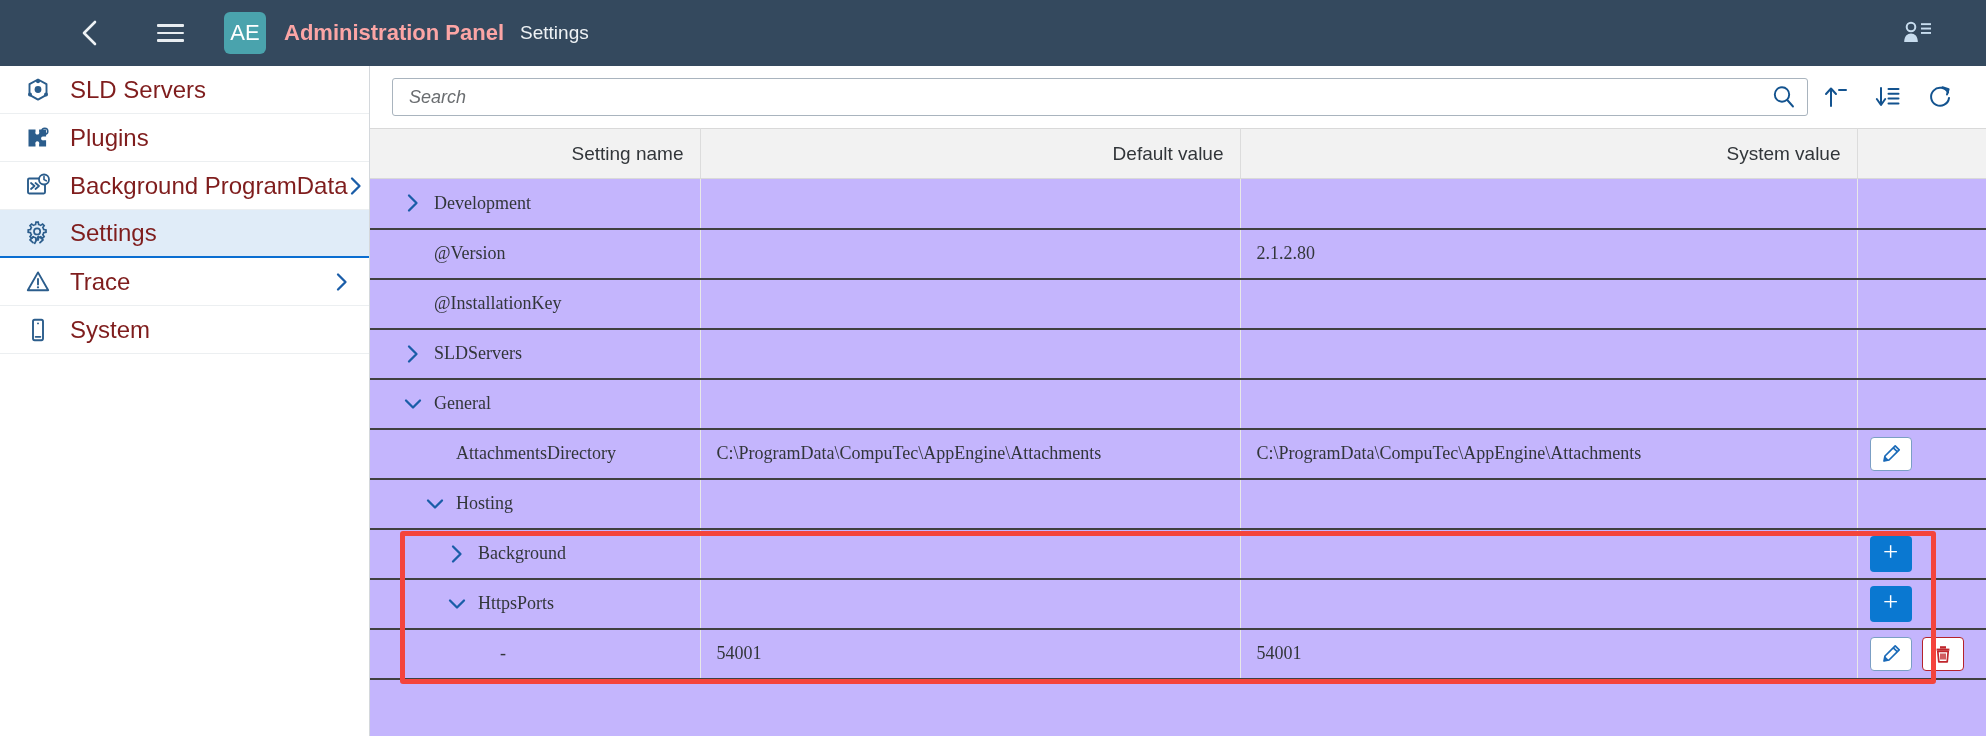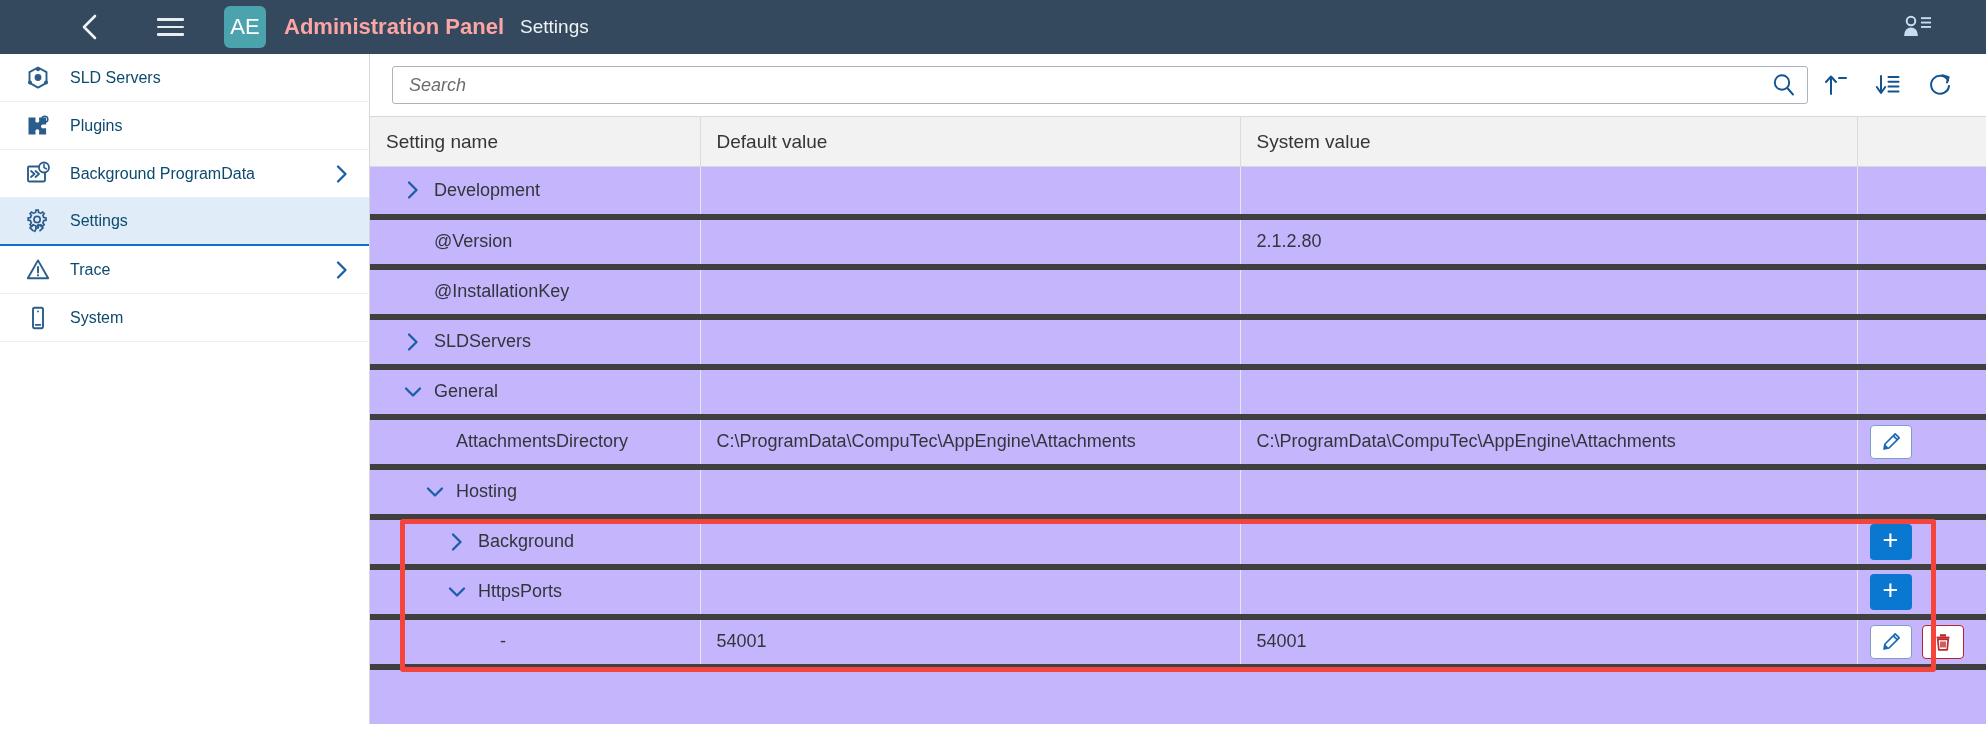--- a/index.html
+++ b/index.html
@@ -6,21 +6,21 @@
   html, body {
     margin: 0; padding: 0;
     width: 1986px; height: 736px;
     overflow: hidden;
     background: #ffffff;
     font-family: "Liberation Sans", sans-serif;
   }
 
   
   .topbar {
-    height: 54px;
+    height: 66px;
     background: #34495e;
     display: flex;
     align-items: center;
     padding: 0 24px 0 70px;
     position: relative;
     text-align: center;
   }
   .topbar .back-btn {
     width: 40px; height: 40px;
     display: flex; align-items: center; justify-content: center;
@@ -87,22 +87,22 @@
     border-bottom: 1px solid #eceff1;
     cursor: pointer;
     position: relative;
   }
   .side-item .side-ico {
     width: 32px; min-width: 32px;
     display: flex; align-items: center; justify-content: center;
     margin-right: 16px;
   }
   .side-item .side-label {
-    font-size: 16px;
-    color: #0c4a6e;
+    font-size: 24px;
+    color: #7f1d1d;
     white-space: nowrap;
   }
   .side-item .side-chev {
     margin-left: auto;
     display: flex; align-items: center;
   }
   .side-item.selected {
     background: #e0ecf8;
     border-bottom: 2px solid #0a6ed1;
   }
@@ -155,39 +155,40 @@
   .table-wrap { flex: 1; overflow: hidden; position: relative; }
   table.grid {
     width: 100%;
     border-collapse: collapse;
     table-layout: fixed;
   }
   table.grid th {
     background: #f2f2f2;
     border-bottom: 1px solid #d9d9d9;
     border-top: 1px solid #d9d9d9;
-    text-align: left;
+    text-align: right;
     font-weight: normal;
     font-size: 19px;
     color: #32363a;
     height: 50px;
     padding: 0 16px;
     border-right: 1px solid #dcdcdc;
   }
   table.grid th.last { border-right: none; }
   table.grid td {
-    border-bottom: 6px solid #404040;
+    border-bottom: 2px solid #404040;
     border-right: 1px solid #e8e8e8;
     height: 50px;
     padding: 0 16px;
     font-size: 18px;
     color: #32363a;
     vertical-align: middle;
     white-space: nowrap;
     overflow: hidden;
+    font-family: Liberation Serif, serif;
   }
   table.grid td.actions {
     border-right: none;
     padding: 0 10px 0 12px;
   }
   .name-cell { display: flex; align-items: center; }
   .chev-cell {
     width: 26px; min-width: 26px;
     display: inline-flex; align-items: center; justify-content: center;
     margin-right: 8px;

